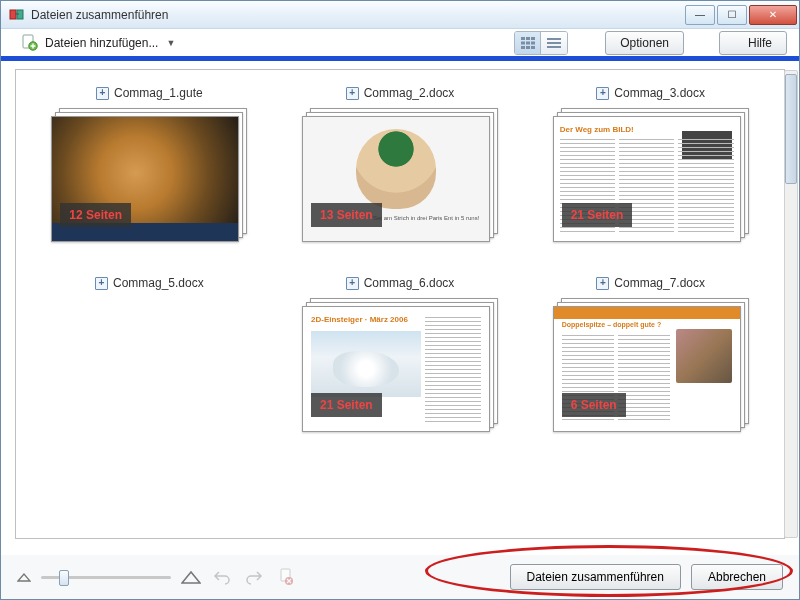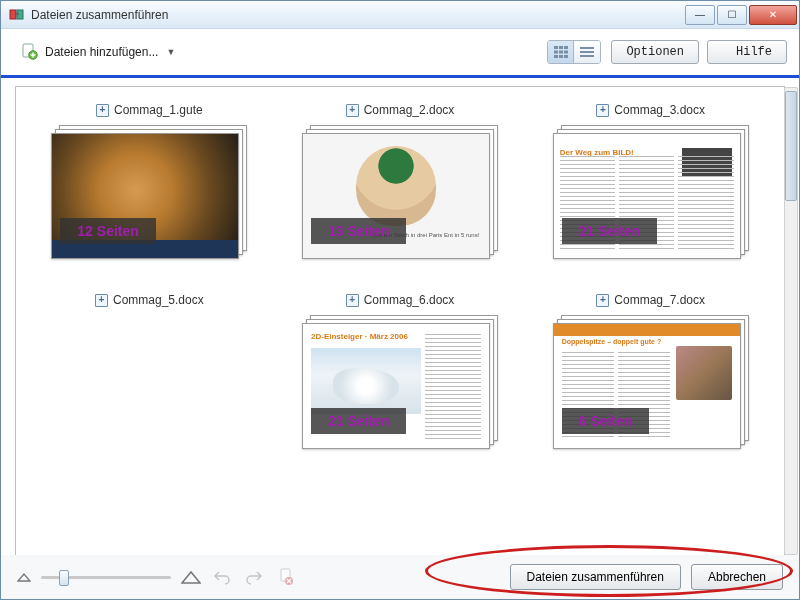--- a/index.html
+++ b/index.html
@@ -5,57 +5,57 @@
 * { box-sizing: border-box; margin: 0; padding: 0; }
 body { font-family: "Segoe UI", Tahoma, sans-serif; font-size: 12px; background: #d4e8f5; width: 800px; height: 600px; overflow: hidden; position: relative; }
 .window { position: absolute; left: 0; top: 0; width: 800px; height: 600px; background: #fff; border: 1px solid #6b8ba8; box-shadow: 0 0 10px rgba(0,0,0,0.3); }
 .titlebar { height: 28px; background: linear-gradient(to bottom, #fbfdff 0%, #ebf3fb 40%, #dae8f5 100%); display: flex; align-items: center; padding-left: 8px; border-bottom: 1px solid #c5d7e8; }
 .titlebar-icon { width: 16px; height: 16px; margin-right: 6px; display: inline-flex; align-items: center; justify-content: center; }
 .title-text { flex: 1; color: #333; font-size: 12px; }
 .win-buttons { display: flex; gap: 2px; padding-right: 2px; }
 .win-btn { width: 30px; height: 20px; background: linear-gradient(to bottom,#f7fbfe,#d4e6f5); border: 1px solid #8aa6bf; border-radius: 2px; display:flex; align-items:center; justify-content:center; font-family: Arial; font-size:10px; color:#333; }
 .win-btn.close { width: 48px; background: linear-gradient(to bottom,#f2a49b,#d1513f); color:#fff; border-color:#8b3a2e; }
 
-.toolbar { height: 49px; display: flex; align-items: center; padding: 0 12px; border-bottom: 3px solid #1d4ed8; }
+.toolbar { height: 32px; display: flex; align-items: center; padding: 0 12px; border-bottom: 5px solid #1d4ed8; gap: 27px; }
 .add-files { display: flex; align-items: center; gap: 6px; padding: 3px 8px; border-radius: 3px; color:#222; cursor:pointer; }
 .add-icon { width:18px; height:18px; display:inline-flex; align-items:center; justify-content:center; }
 .dropdown-arrow { font-size:9px; color:#555; margin-left:2px; }
 .toolbar-spacer { flex:1; }
 .view-toggle { display:flex; border:1px solid #a9b7c4; border-radius:3px; overflow:hidden; margin-right:10px; }
 .view-toggle button { width:26px; height:22px; background:linear-gradient(to bottom,#fff,#e8eef4); border:none; border-right:1px solid #a9b7c4; display:flex; align-items:center; justify-content:center; }
 .view-toggle button:last-child { border-right:none; }
 .view-toggle button.active { background:linear-gradient(to bottom,#dbe9f6,#c3d8ec); }
-.btn { height:24px; padding:0 14px; background:linear-gradient(to bottom,#fdfdfd,#e6eaee); border:1px solid #9fa9b2; border-radius:3px; font-size:12px; color:#222; cursor:pointer;font-family:Liberation Mono, monospace; }
+.btn { height:24px; padding:0 14px; background:linear-gradient(to bottom,#fdfdfd,#e6eaee); border:1px solid #9fa9b2; border-radius:3px; font-size:12px; color:#222; cursor:pointer; }
 .btn + .btn { margin-left:8px;padding-left:28px; }
 
 .content-area { position:relative; margin: 8px 14px 0 14px; border:1px solid #bfbfbf; height: 470px; background:#fff; }
 .scrollbar { position:absolute; right:-14px; top:0; width:14px; height:100%; }
 .scrollbar-track { width:14px; height:100%; background:#f0f0f0; border:1px solid #d0d0d0; border-radius:2px; }
 .scrollbar-thumb { position:absolute; left:1px; top:4px; width:12px; height:110px; background:linear-gradient(to right,#dce6f0,#c8d6e4); border:1px solid #9cb0c2; border-radius:2px; }
 
 .grid { padding: 16px 20px; display:grid; grid-template-columns: repeat(3, 1fr); gap: 34px 24px; }
 .file-item { display:flex; flex-direction:column; align-items:center; }
 .file-name-row { display:flex; align-items:center; gap:5px; margin-bottom:8px; color:#333; }
 .expand-icon { width:13px; height:13px; border:1px solid #6a8bb0; background:#eef5fc; display:inline-flex; align-items:center; justify-content:center; font-size:10px; line-height:1; color:#4a6a8f; font-weight:bold; border-radius:1px; }
 .thumb-stack { position:relative; width:196px; height:134px; }
 .thumb-page { position:absolute; width:188px; height:126px; background:#fff; border:1px solid #999; box-shadow:0 1px 2px rgba(0,0,0,.2); overflow:hidden; }
 .thumb-page.p3 { left:8px; top:0; }
 .thumb-page.p2 { left:4px; top:4px; }
 .thumb-page.p1 { left:0; top:8px; }
 .thumb-content { width:100%; height:100%; position:relative; }
-.page-count { position:absolute; left:8px; bottom:14px; background:rgba(50,50,50,.82); color:#a21caf; padding:5px 17px; font-size:14px; font-weight:600; z-index:5; }
+.page-count { position:absolute; left:8px; bottom:14px; background:rgba(50,50,50,.82); color:#ef4444; padding:5px 9px; font-size:12px; font-weight:600; z-index:5; }
 
 
 .vis-lion { background: radial-gradient(circle at 45% 45%, #d69b52 0%, #b77a2f 30%, #6b4a20 60%, #1a1816 100%); }
 .vis-lion::after { content:""; position:absolute; left:0; right:0; bottom:0; height:18px; background:#1f3558; }
 .vis-woman { background:#f5f5f5; }
 .vis-woman::before { content:""; position:absolute; left:50%; top:12px; width:80px; height:80px; margin-left:-40px; border-radius:50% 50% 45% 45%; background: radial-gradient(circle at 50% 25%, #2e7a3e 0 24%, #e6caa1 25% 60%, #d8b890 61% 100%); }
 .vis-woman .caption{position:absolute;left:70px;bottom:20px;font-size:6px;color:#555;}
 .vis-doc3 { background:#fff; }
-.vis-doc3 .hdr { position:absolute; left:6px; top:14px; font-size:8px; color:#d87a1a; font-weight:bold; }
+.vis-doc3 .hdr { position:absolute; left:6px; top:8px; font-size:8px; color:#d87a1a; font-weight:bold; }
 .vis-doc3 .cols { position:absolute; left:6px; right:6px; top:22px; bottom:6px; display:flex; gap:4px; }
 .vis-doc3 .col { flex:1; background:repeating-linear-gradient(to bottom,#bbb 0 1px, transparent 1px 4px); }
 .vis-doc3 .photo { position:absolute; right:8px; top:14px; width:50px; height:28px; background:#444; }
 .vis-flower { background: radial-gradient(circle at 40% 50%, #e8e6df 0%, #bcbab1 30%, #5c5b54 65%, #2a2a26 100%); }
 .vis-flower::after{content:"";position:absolute;left:8px;right:26px;bottom:16px;height:10px;background:#1a1a1a;}
 .vis-doc6 { background:#fff; }
 .vis-doc6 .ttl { position:absolute; left:8px; top:8px; font-size:8px; color:#d87a1a; font-weight:bold; }
 .vis-doc6 .hero { position:absolute; left:8px; top:24px; width:110px; height:66px; background:linear-gradient(to bottom,#cfe3f0 0%, #eef3f7 40%, #d7e2e9 100%); }
 .vis-doc6 .hero::after{content:"";position:absolute;left:20%;top:30%;width:60%;height:55%;background:radial-gradient(circle,#fff 0 20%,#d7e2e9 70%);border-radius:40% 60% 50% 50%;}
 .vis-doc6 .side { position:absolute; right:8px; top:10px; width:56px; bottom:8px; background:repeating-linear-gradient(to bottom,#bbb 0 1px, transparent 1px 4px); }

